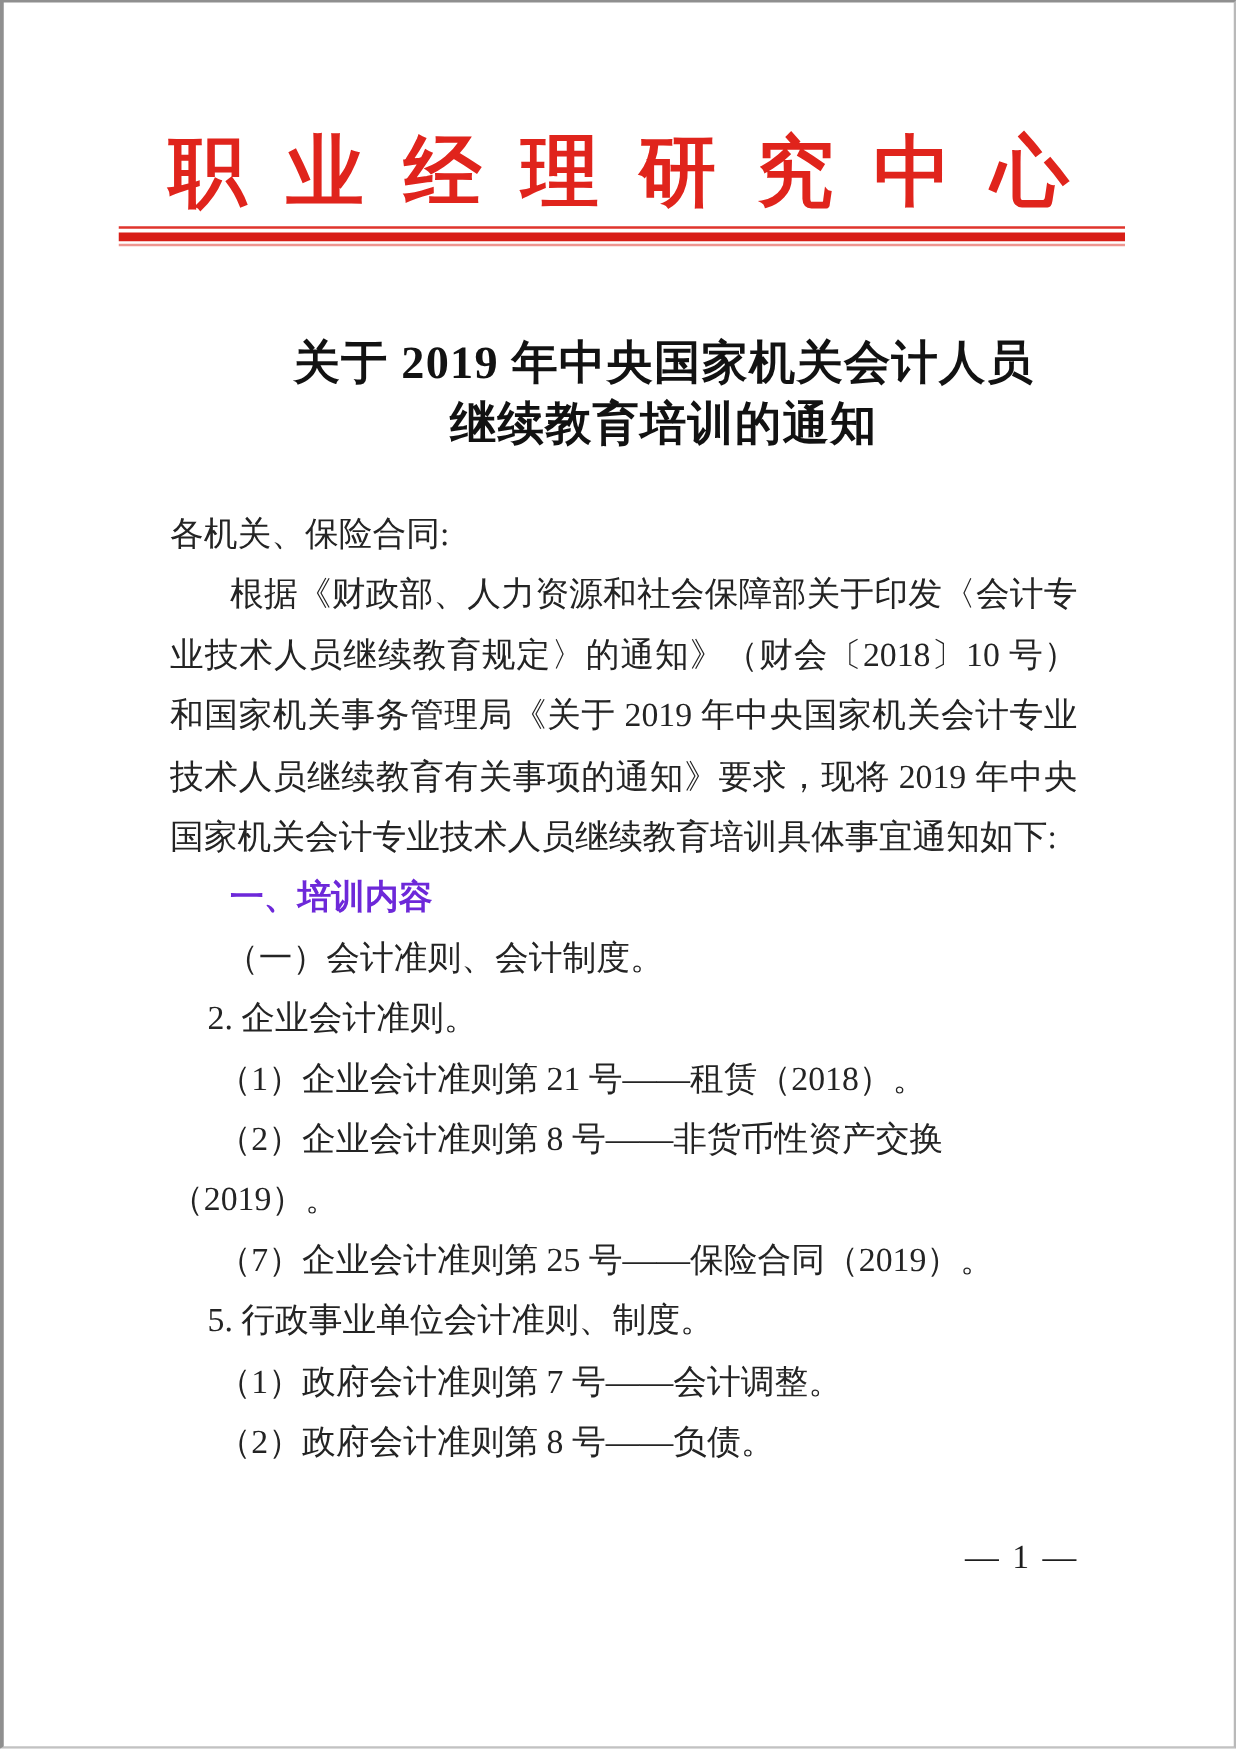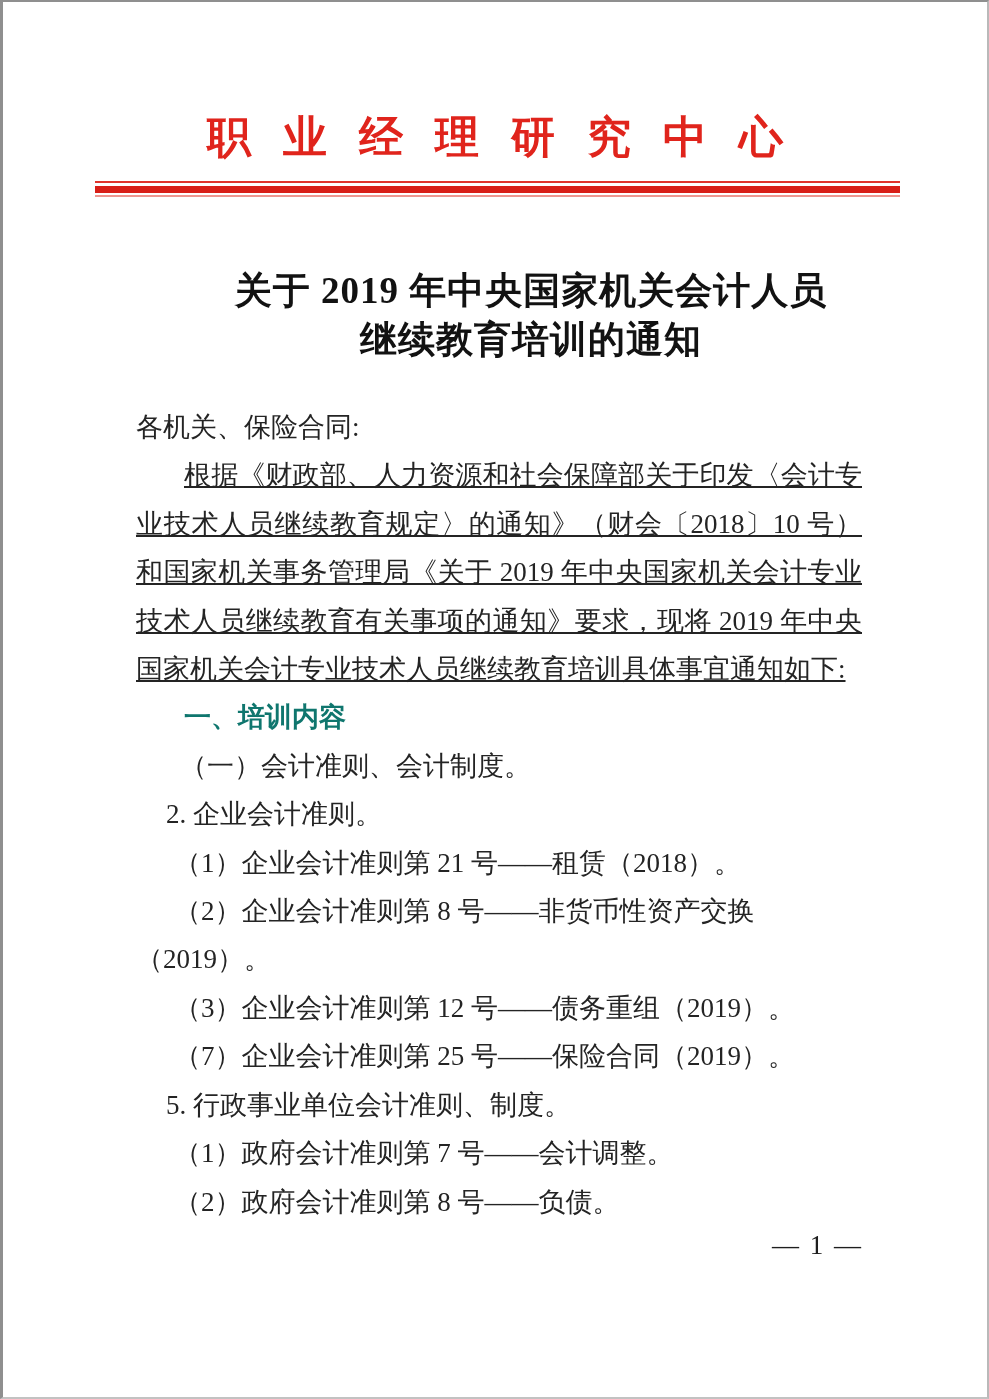--- a/index.html
+++ b/index.html
@@ -23,21 +23,21 @@
 
   
   .masthead {
     position: absolute;
     top: 98px;
     left: 0;
     width: 100%;
     text-align: center;
     font-family: "Liberation Serif", "DejaVu Serif", serif;
     font-weight: bold;
-    font-size: 44px;
+    font-size: 62px;
     line-height: 76px;
     letter-spacing: 32px;
     padding-left: 32px;
     box-sizing: border-box;
     color: #e0241c;
     white-space: nowrap;
   }
   .red-rule {
     position: absolute;
     top: 179px;
@@ -74,28 +74,27 @@
     font-size: 27px;
     line-height: 48.4px;
     color: #242424;
     text-align: left;
   }
   .salutation { text-indent: 0; }
   .intro {
     margin: 0;
     text-indent: 48px;
     text-align: justify;
-    text-decoration: underline;
   }
   .section-heading {
     font-family: "Liberation Sans", "DejaVu Sans", sans-serif;
     font-weight: bold;
     font-size: 27px;
     text-indent: 48px;
-    color: #0f766e;
+    color: #6d28d9;
   }
   .li-paren-cn  { text-indent: 44px; }
   .li-num      { text-indent: 30px; }
   .li-paren-num { text-indent: 38px; }
 
   
   .page-number {
     position: absolute;
     top: 1228px;
     right: 124px;
@@ -128,21 +127,20 @@
     <div class="salutation">各机关、保险合同:</div>
 
     <p class="intro">根据《财政部、人力资源和社会保障部关于印发〈会计专业技术人员继续教育规定〉的通知》（财会〔2018〕10 号）和国家机关事务管理局《关于 2019 年中央国家机关会计专业技术人员继续教育有关事项的通知》要求，现将 2019 年中央国家机关会计专业技术人员继续教育培训具体事宜通知如下:</p>
 
     <div class="section-heading">一、培训内容</div>
 
     <div class="li-paren-cn">（一）会计准则、会计制度。</div>
     <div class="li-num">2. 企业会计准则。</div>
     <div class="li-paren-num">（1）企业会计准则第 21 号——租赁（2018）。</div>
     <div class="li-paren-num">（2）企业会计准则第 8 号——非货币性资产交换（2019）。</div>
-    <div class="li-paren-num">（3）企业会计准则第 12 号——债务重组（2019）。</div>
     <div class="li-paren-num">（7）企业会计准则第 25 号——保险合同（2019）。</div>
     <div class="li-num">5. 行政事业单位会计准则、制度。</div>
     <div class="li-paren-num">（1）政府会计准则第 7 号——会计调整。</div>
     <div class="li-paren-num">（2）政府会计准则第 8 号——负债。</div>
   </div>
 
   <div class="page-number">— 1 —</div>
 
 </div>
 

